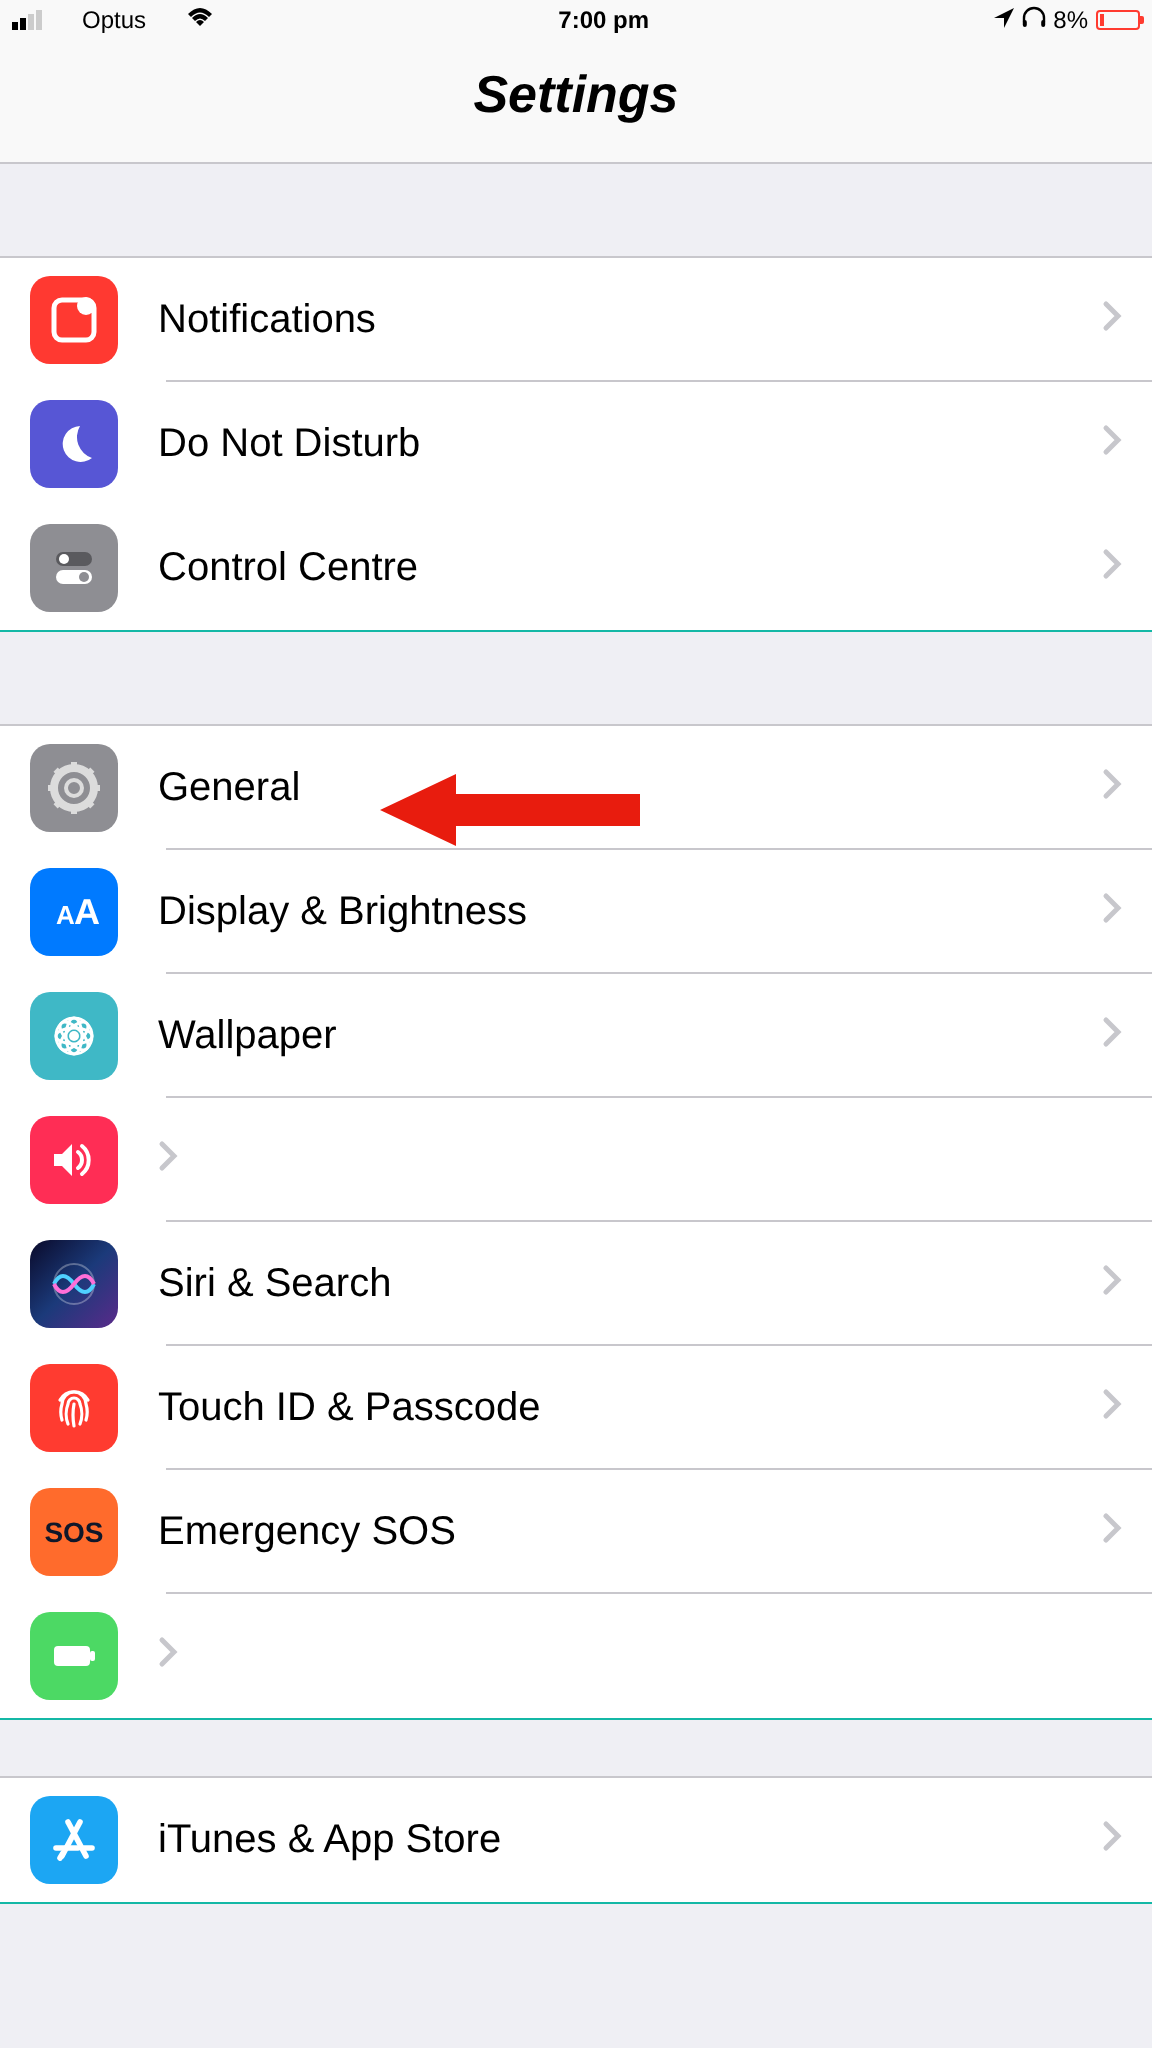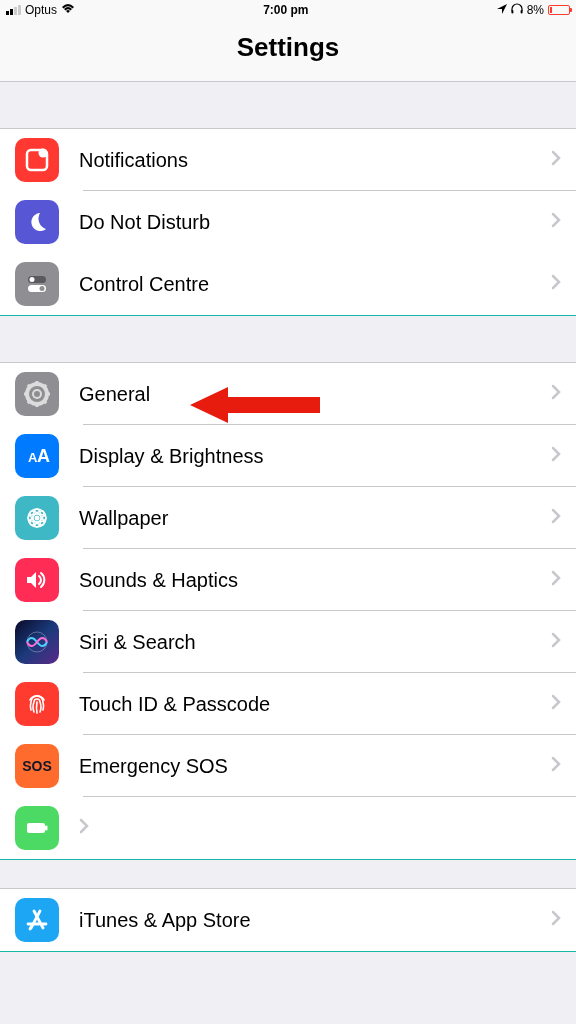--- a/index.html
+++ b/index.html
@@ -20,32 +20,33 @@
       background: #f9f9f9;
       display: flex;
       align-items: center;
       justify-content: space-between;
       padding: 0 6px;
       font-size: 12px;
     }
     .status-left {
       display: flex;
       align-items: center;
-      gap: 4px;
+      gap: 20px;
     }
     .status-right {
       display: flex;
       align-items: center;
       gap: 4px;
     }
     .header {
       background: #f9f9f9;
       text-align: center;
       padding: 12px 0 18px;
       border-bottom: 1px solid #c8c7cc;
+      font-style: italic;
     }
     .header h1 {
       font-size: 26px;
       font-weight: 700;
     }
     .group-spacer {
       height: 46px;
       background: #EFEFF4;
     }
     .group-spacer.small {
@@ -314,21 +315,20 @@
     <div class="divider"></div>
   </div>
 
   <div class="settings-row">
     <div class="app-icon icon-sounds">
       <svg width="28" height="28" viewBox="0 0 28 28">
           <path d="M4 11 h4 l5 -5 v16 l-5 -5 h-4 z" fill="#fff"></path>
           <path d="M16 10 a5 5 0 0 1 0 8 M18 7 a9 9 0 0 1 0 14" stroke="#fff" stroke-width="2" fill="none" stroke-linecap="round"></path>
         </svg>
     </div>
-    <span class="row-label">Sounds &amp; Haptics</span>
     <span class="chevron">
       <svg width="10" height="16" viewBox="0 0 10 16">
           <path d="M2 2 L8 8 L2 14" stroke="#c7c7cc" stroke-width="2.5" fill="none" stroke-linecap="round"></path>
         </svg>
     </span>
     <div class="divider"></div>
   </div>
 
   <div class="settings-row">
     <div class="app-icon icon-siri">

